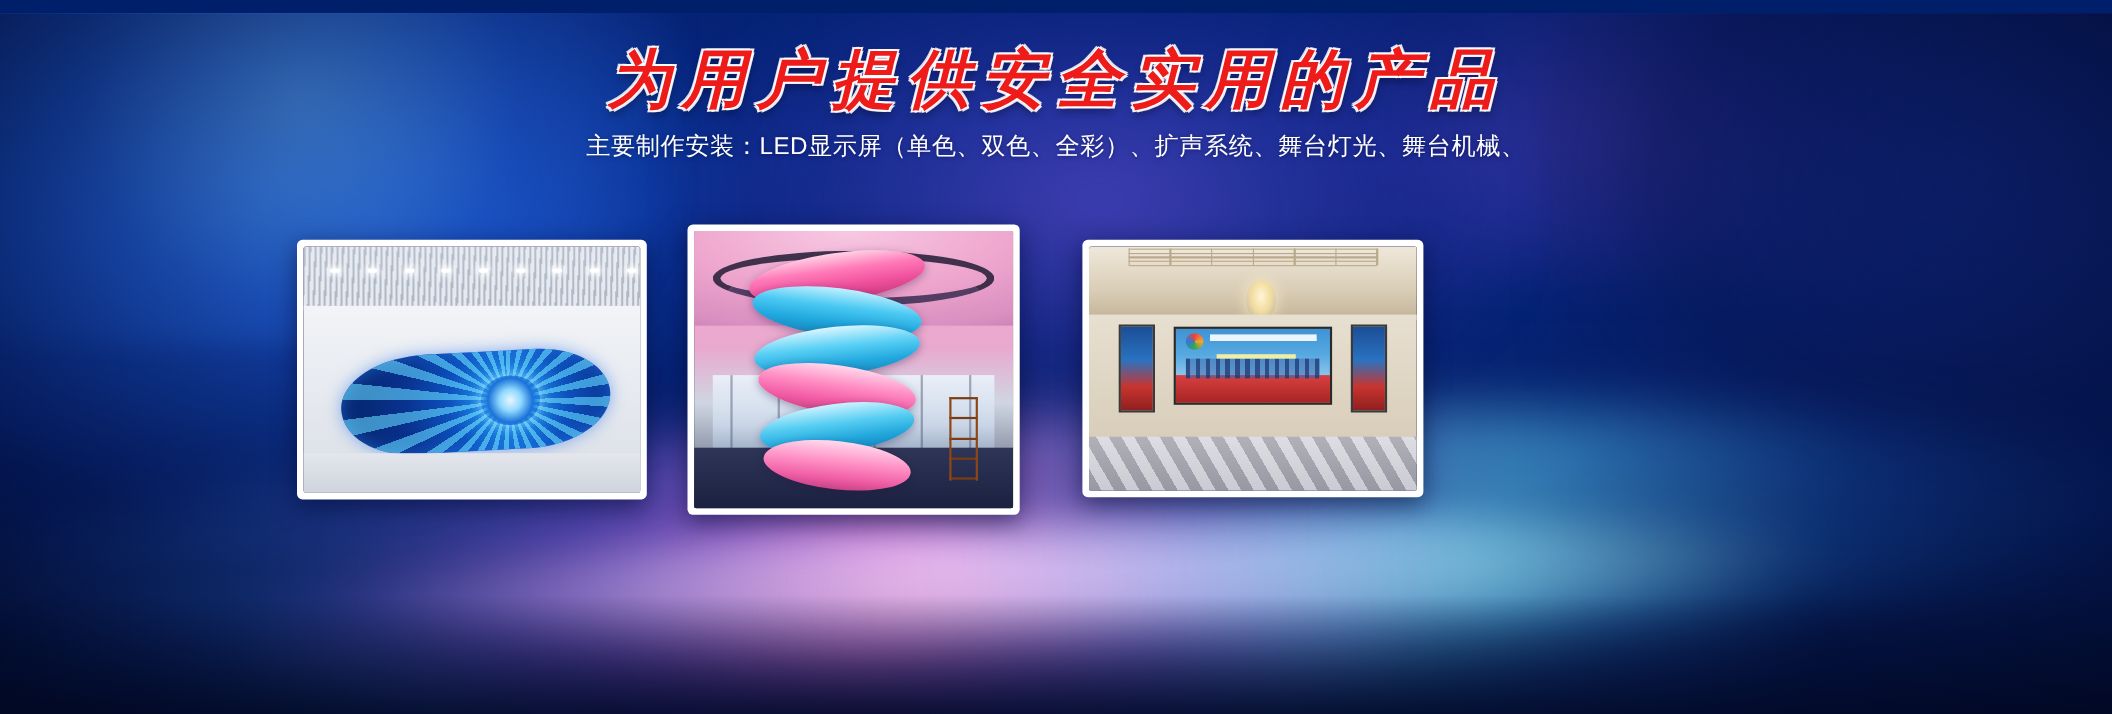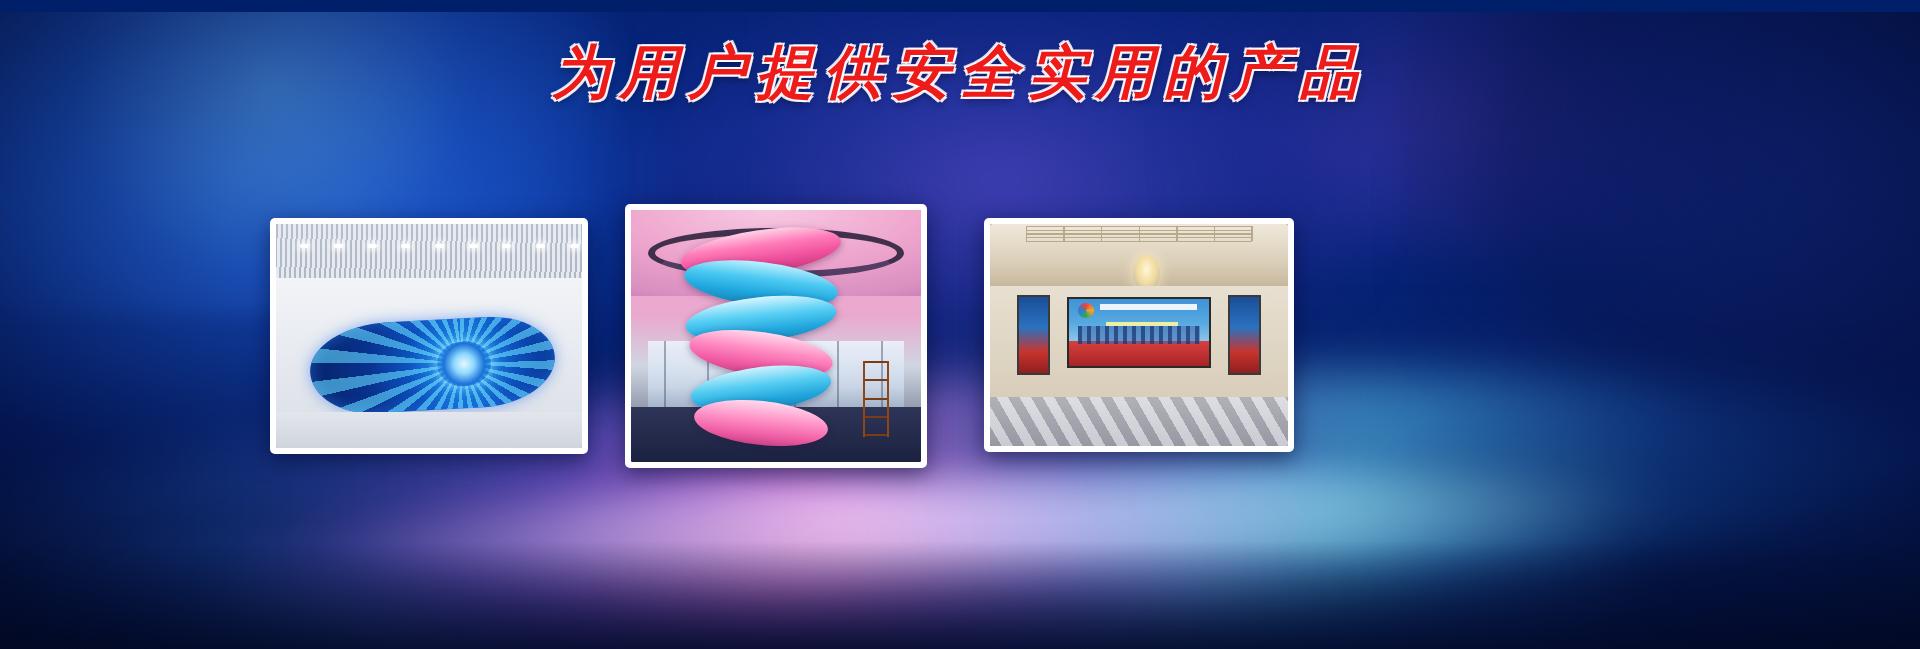--- a/index.html
+++ b/index.html
@@ -296,20 +296,21 @@
   <div class="aurora"></div>
   <div class="aurora-sweep"></div>
   <div class="aurora-core"></div>
   <div class="bottom-dark"></div>
   <div class="vignette"></div>
 
   <div class="content">
 
     <div class="title">为用户提供安全实用的产品</div>
 
+    <div class="subtitle l1">主要制作安装：LED显示屏（单色、双色、全彩）、扩声系统、舞台灯光、舞台机械、</div>
 
 
     <div class="gallery">
 
       <div class="card card1">
         <div class="photo">
           <div class="p1-ceiling"></div>
           <div class="p1-ceil-lights" id="p1lights">
               <i style="left: 8%;"></i>
               <i style="left: 19%;"></i>

